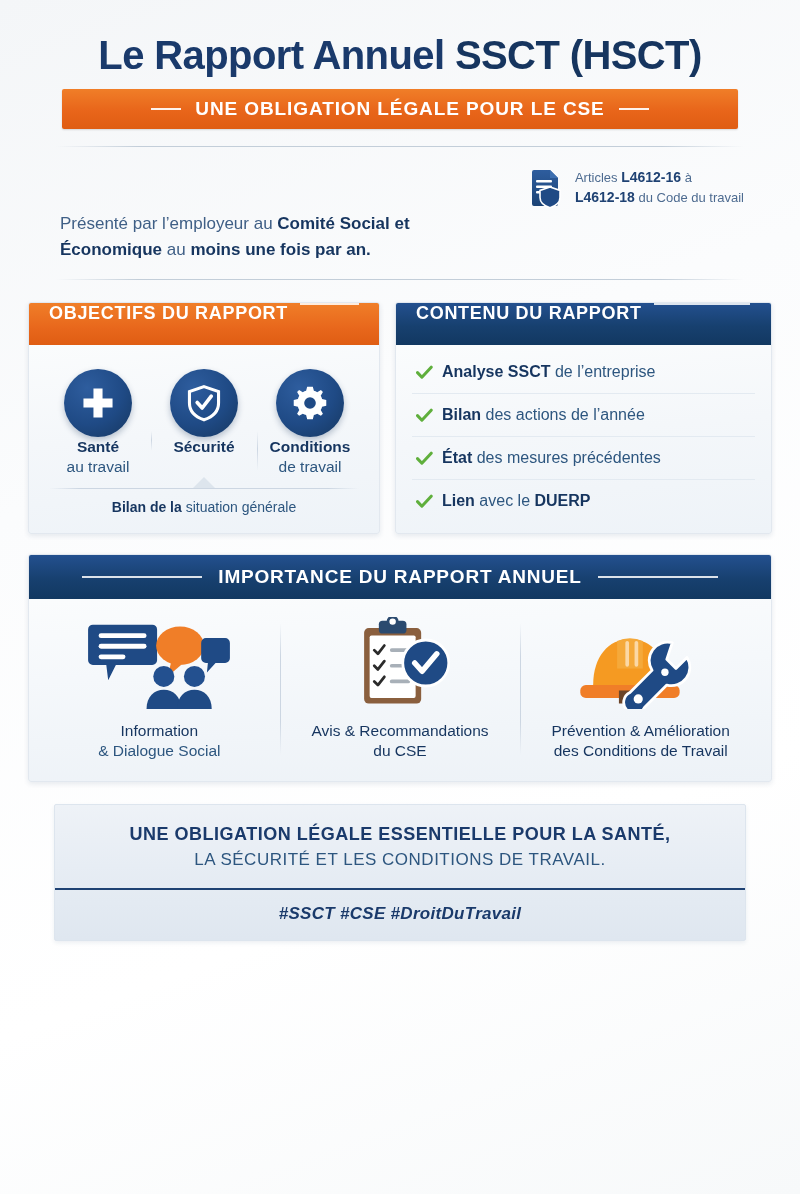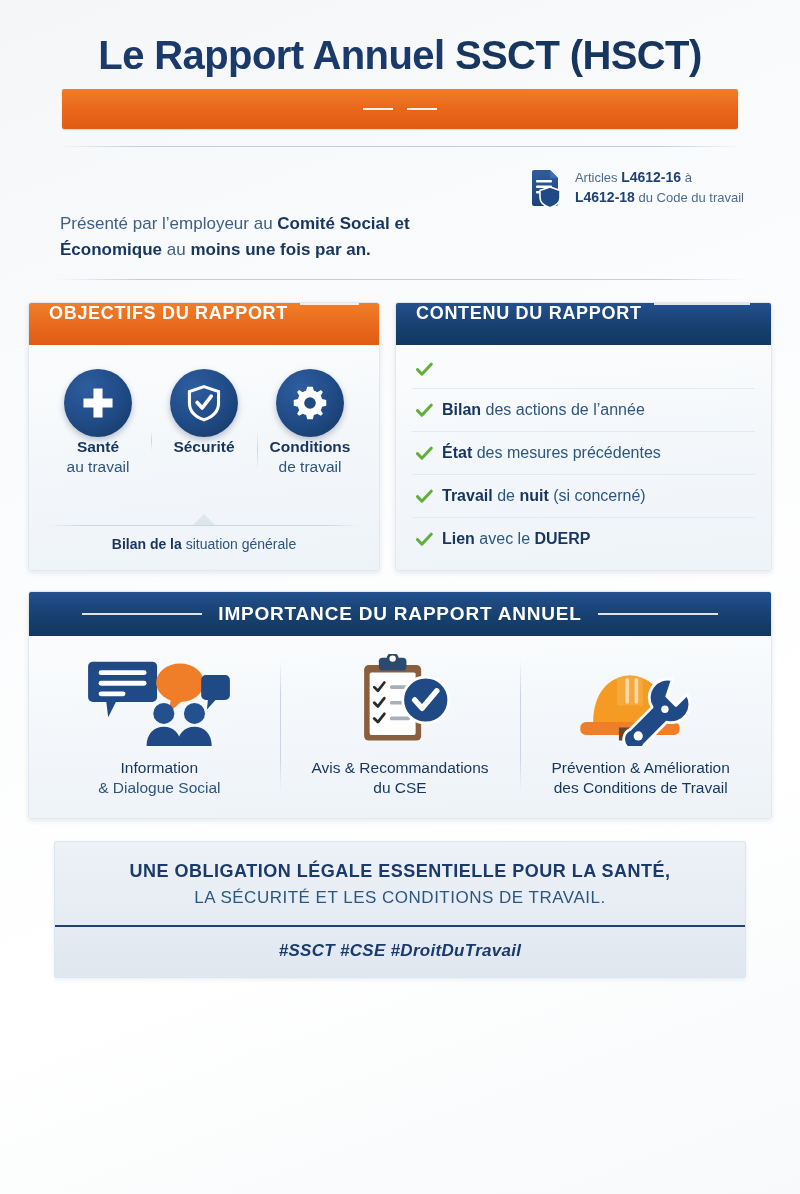--- a/index.html
+++ b/index.html
@@ -348,20 +348,21 @@
 
 <div class="page">
 
   <div class="header">
     <div class="title">
       <span class="t-light">Le Rapport Annuel </span><span class="t-heavy">SSCT (HSCT)</span>
     </div>
 
     <div class="banner">
       <span class="banner-dash"></span>
+      <span class="banner-text">UNE OBLIGATION LÉGALE POUR LE CSE</span>
       <span class="banner-dash"></span>
     </div>
 
     <div class="rule"></div>
 
     <div class="intro">
       <div class="intro-text"><span class="lt">Présenté par l’employeur au </span><b>Comité Social et Économique</b><span class="lt"> au </span><b>moins une fois par an.</b></div>
 
       <div class="legal">
         <span class="legal-icon">
@@ -458,48 +459,41 @@
       </div>
 
       <div class="list">
 
         <div class="list-item">
           <span class="check-icon">
             <svg viewBox="0 0 17 15" width="17" height="15">
                 <path d="M1.5 7.6 l4.4 4.6 L15.2 2.2" fill="none" stroke="#5faf3c" stroke-width="3" stroke-linecap="round" stroke-linejoin="round"></path>
               </svg>
           </span>
+          <span class="li-text"><b>Analyse SSCT</b><span> de l’entreprise</span></span>
         </div>
 
         <div class="list-item">
           <span class="check-icon">
             <svg viewBox="0 0 17 15" width="17" height="15">
                 <path d="M1.5 7.6 l4.4 4.6 L15.2 2.2" fill="none" stroke="#5faf3c" stroke-width="3" stroke-linecap="round" stroke-linejoin="round"></path>
               </svg>
           </span>
           <span class="li-text"><b>Bilan</b><span> des actions de l’année</span></span>
         </div>
 
         <div class="list-item">
           <span class="check-icon">
             <svg viewBox="0 0 17 15" width="17" height="15">
                 <path d="M1.5 7.6 l4.4 4.6 L15.2 2.2" fill="none" stroke="#5faf3c" stroke-width="3" stroke-linecap="round" stroke-linejoin="round"></path>
               </svg>
           </span>
           <span class="li-text"><b>État</b><span> des mesures précédentes</span></span>
         </div>
 
-        <div class="list-item">
-          <span class="check-icon">
-            <svg viewBox="0 0 17 15" width="17" height="15">
-                <path d="M1.5 7.6 l4.4 4.6 L15.2 2.2" fill="none" stroke="#5faf3c" stroke-width="3" stroke-linecap="round" stroke-linejoin="round"></path>
-              </svg>
-          </span>
-          <span class="li-text"><b>Travail</b><span> de </span><b>nuit</b><span> (si concerné)</span></span>
-        </div>
 
         <div class="list-item">
           <span class="check-icon">
             <svg viewBox="0 0 17 15" width="17" height="15">
                 <path d="M1.5 7.6 l4.4 4.6 L15.2 2.2" fill="none" stroke="#5faf3c" stroke-width="3" stroke-linecap="round" stroke-linejoin="round"></path>
               </svg>
           </span>
           <span class="li-text"><b>Lien</b><span> avec le </span><b>DUERP</b></span>
         </div>
 

